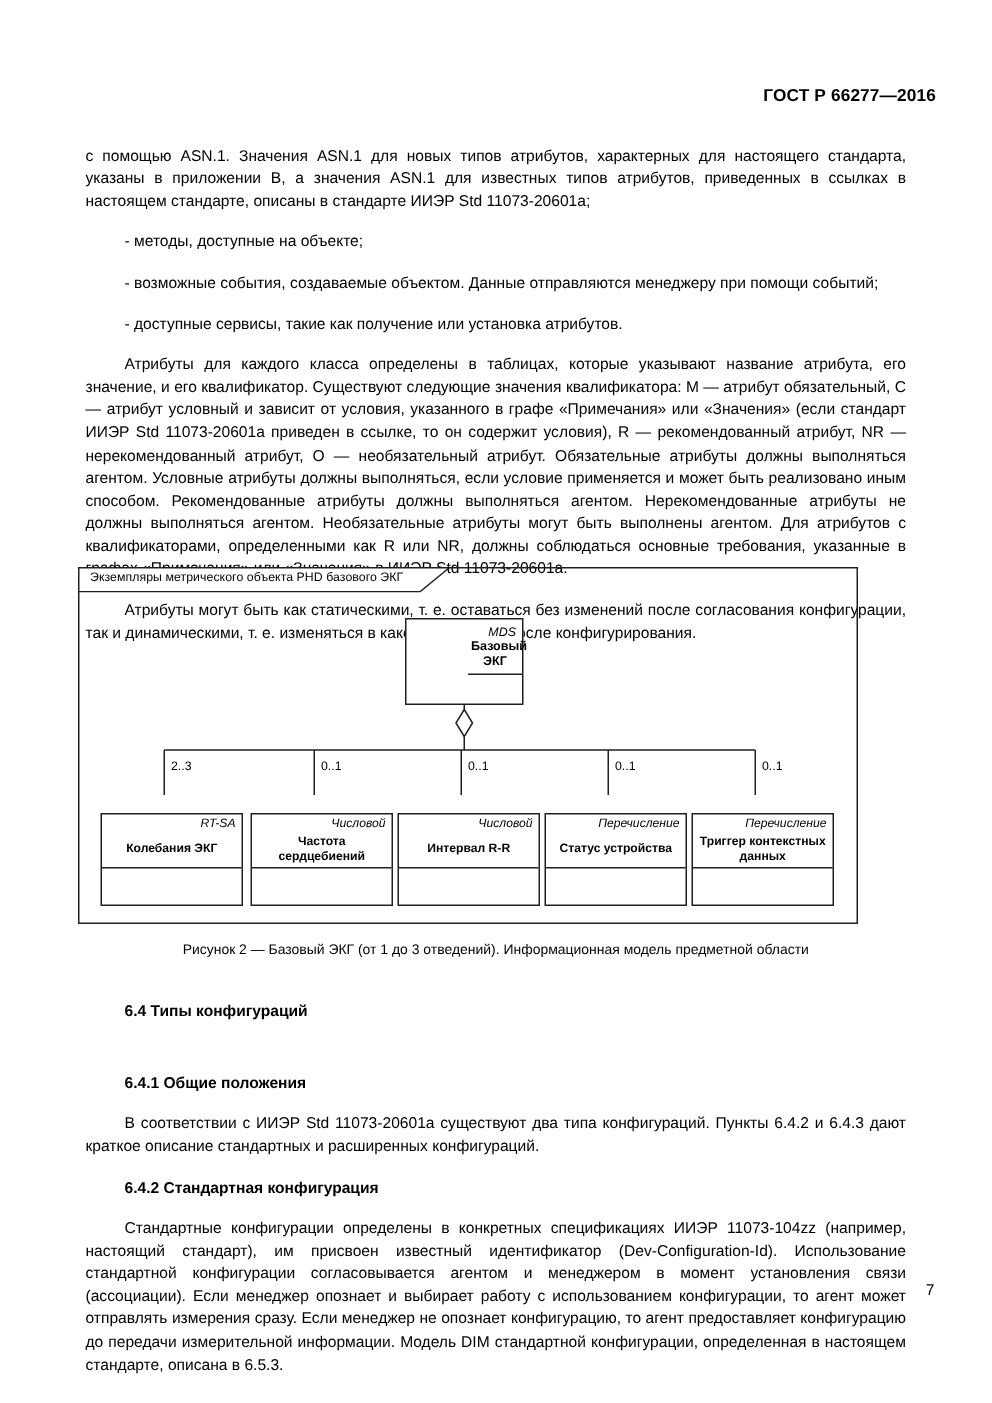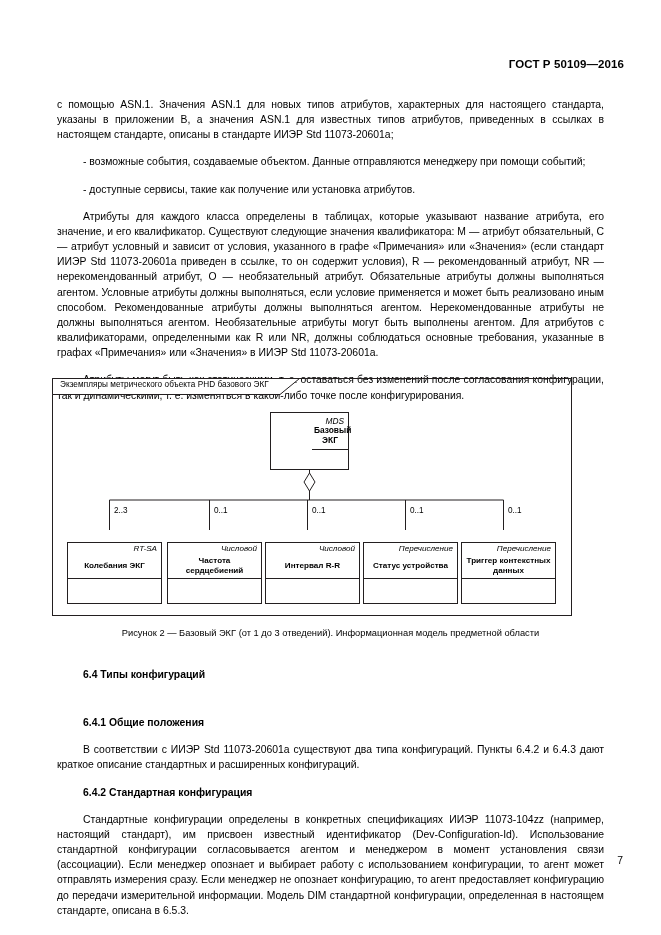--- a/index.html
+++ b/index.html
@@ -191,24 +191,25 @@
     right: 38px;
     top: 855px;
     font-size: 10.4px;
   }
 </style>
 </head>
 <body>
 
 <div class="page">
 
-  <div class="running-header">ГОСТ Р 50109—2016</div>
+  <div class="running-header">ГОСТ Р 66277—2016</div>
 
   <div class="col" id="block-top">
     <p>с помощью ASN.1. Значения ASN.1 для новых типов атрибутов, характерных для настоящего стандарта, указаны в приложении В, а значения ASN.1 для известных типов атрибутов, приведенных в ссылках в настоящем стандарте, описаны в стандарте ИИЭР Std 11073-20601a;</p>
+    <p class="dash">- методы, доступные на объекте;</p>
     <p class="dash">- возможные события, создаваемые объектом. Данные отправляются менеджеру при помощи событий;</p>
     <p class="dash">- доступные сервисы, такие как получение или установка атрибутов.</p>
     <p class="ind">Атрибуты для каждого класса определены в таблицах, которые указывают название атрибута, его значение, и его квалификатор. Существуют следующие значения квалификатора: M — атрибут обязательный, C — атрибут условный и зависит от условия, указанного в графе «Примечания» или «Значения» (если стандарт ИИЭР Std 11073-20601a приведен в ссылке, то он содержит условия), R — рекомендованный атрибут, NR — нерекомендованный атрибут, O — необязательный атрибут. Обязательные атрибуты должны выполняться агентом. Условные атрибуты должны выполняться, если условие применяется и может быть реализовано иным способом. Рекомендованные атрибуты должны выполняться агентом. Нерекомендованные атрибуты не должны выполняться агентом. Необязательные атрибуты могут быть выполнены агентом. Для атрибутов с квалификаторами, определенными как R или NR, должны соблюдаться основные требования, указанные в графах «Примечания» или «Значения» в ИИЭР Std 11073-20601a.</p>
     <p class="ind">Атрибуты могут быть как статическими, т. е. оставаться без изменений после согласования конфигурации, так и динамическими, т. е. изменяться в какой-либо точке после конфигурирования.</p>
   </div>
 
   <div class="figure">
 
     <div class="frame"></div>
 

